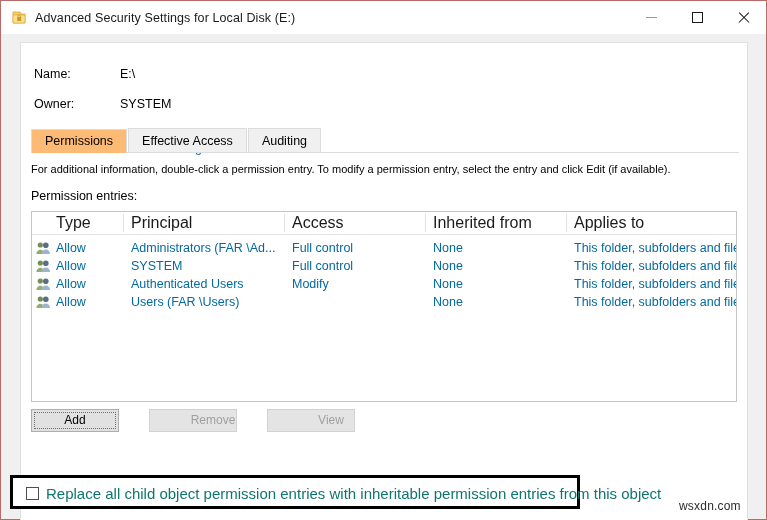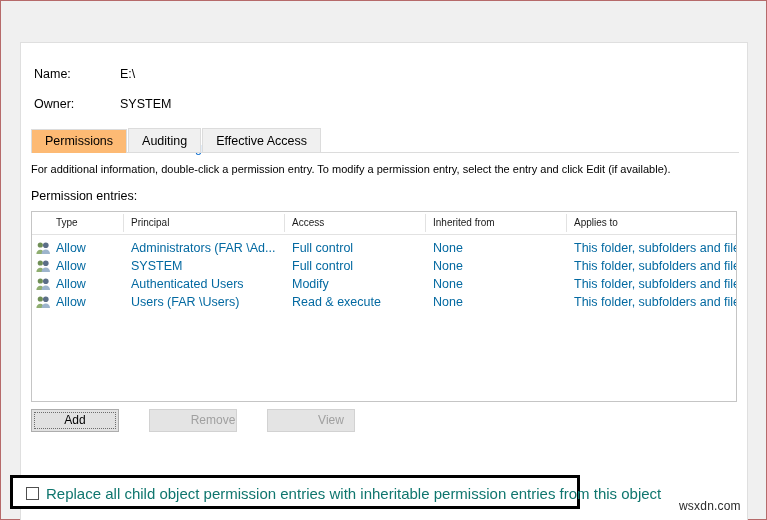--- a/index.html
+++ b/index.html
@@ -188,21 +188,21 @@
     position: relative;
     height: 22px;
     background: #ffffff;
     border-bottom: 1px solid #e2e2e2;
   }
   .pth {
     position: absolute;
     top: 0;
     height: 22px;
     line-height: 22px;
-    font-size: 10px;
+    font-size: 16px;
     color: #1a1a1a;
     padding-left: 7px;
     box-sizing: border-box;
     white-space: nowrap;
   }
   .pth .sep {
     position: absolute;
     right: 0; top: 2px;
     width: 1px; height: 18px;
     background: #e2e2e2;
@@ -322,44 +322,66 @@
     letter-spacing: .2px;
     font-family: "Liberation Sans", sans-serif;
     z-index: 40;
   }
 </style>
 </head>
 <body>
 
 <div class="window">
 
+  <div class="titlebar">
+    <span class="title-icon">
+      <svg width="16" height="16" viewBox="0 0 16 16">
+        <path d="M2 2h7l1.3 2H14v9H2z" fill="#f5cf5c" stroke="#d7a93c" stroke-width="0.8"></path>
+        <path d="M2 5h12v8H2z" fill="#fbe08a" stroke="#d7a93c" stroke-width="0.7"></path>
+        <rect x="6.2" y="7" width="4" height="4" fill="#c89a2e"></rect>
+        <path d="M7 7V5.8a1.2 1.2 0 012.4 0V7" fill="none" stroke="#c89a2e" stroke-width="0.9"></path>
+      </svg>
+    </span>
+    <span class="title-text">Advanced Security Settings for Local Disk (E:)</span>
+    <span class="caption-buttons">
+      <span class="cap-btn">
+          <i class="cap-min"></i>
+        </span>
+      <span class="cap-btn">
+          <i class="cap-max"></i>
+        </span>
+      <span class="cap-btn">
+          <i class="cap-close"></i>
+        </span>
+    </span>
+  </div>
 
   <div class="dlg-body">
 
     <div class="content-card">
 
       <div class="field-row" style="left:13px; top:24px;">
         <span class="field-label">Name:</span>
         <span class="field-value">E:\</span>
       </div>
       <div class="field-row" style="left:13px; top:54px;">
         <span class="field-label">Owner:</span>
         <span class="field-value">SYSTEM</span>
         <span class="field-value link" style="left:131px;margin-top:44px;">Change</span>
       </div>
 
       <div class="tabstrip">
         <div class="tab active">
             <span>Permissions</span>
           </div>
         <div class="tab">
+            <span>Effective Access</span>
+          </div>
+        <div class="tab">
             <span>Auditing</span>
-          </div>
-        <div class="tab">
-            <span>Effective Access</span>
           </div>
       </div>
 
       <div class="info-text">For additional information, double-click a permission entry. To modify a permission entry, select the entry and click Edit (if available).</div>
       <div class="entries-label">Permission entries:</div>
 
       <div class="perm-table">
         <div class="pt-header">
           <div class="pth col-type"><span>Type</span><i class="sep"></i></div>
           <div class="pth col-principal"><span>Principal</span><i class="sep"></i></div>
@@ -421,21 +443,20 @@
             <span class="row-icon">
               <svg width="15" height="14" viewBox="0 0 15 14">
                 <circle cx="4.3" cy="4" r="2.6" fill="#6f8f55"></circle>
                 <path d="M0.4 13c0-2.6 1.8-4.2 3.9-4.2S8.2 10.4 8.2 13z" fill="#8fae70"></path>
                 <circle cx="9.8" cy="4.2" r="2.8" fill="#5b6e87"></circle>
                 <path d="M5.6 13c0-2.7 1.9-4.4 4.2-4.4S14 10.3 14 13z" fill="#9db4cc"></path>
               </svg>
             </span>
             <span class="ptc col-type">Allow</span>
             <span class="ptc col-principal">Users (FAR \Users)</span>
-            <span class="ptc col-access">Read &amp; execute</span>
             <span class="ptc col-inherited">None</span>
             <span class="ptc col-applies">This folder, subfolders and files</span>
           </div>
 
         </div>
       </div>
 
       <div class="btn-row">
         <div class="sbtn focused">Add</div>
         <div class="sbtn disabled">Remove</div>

